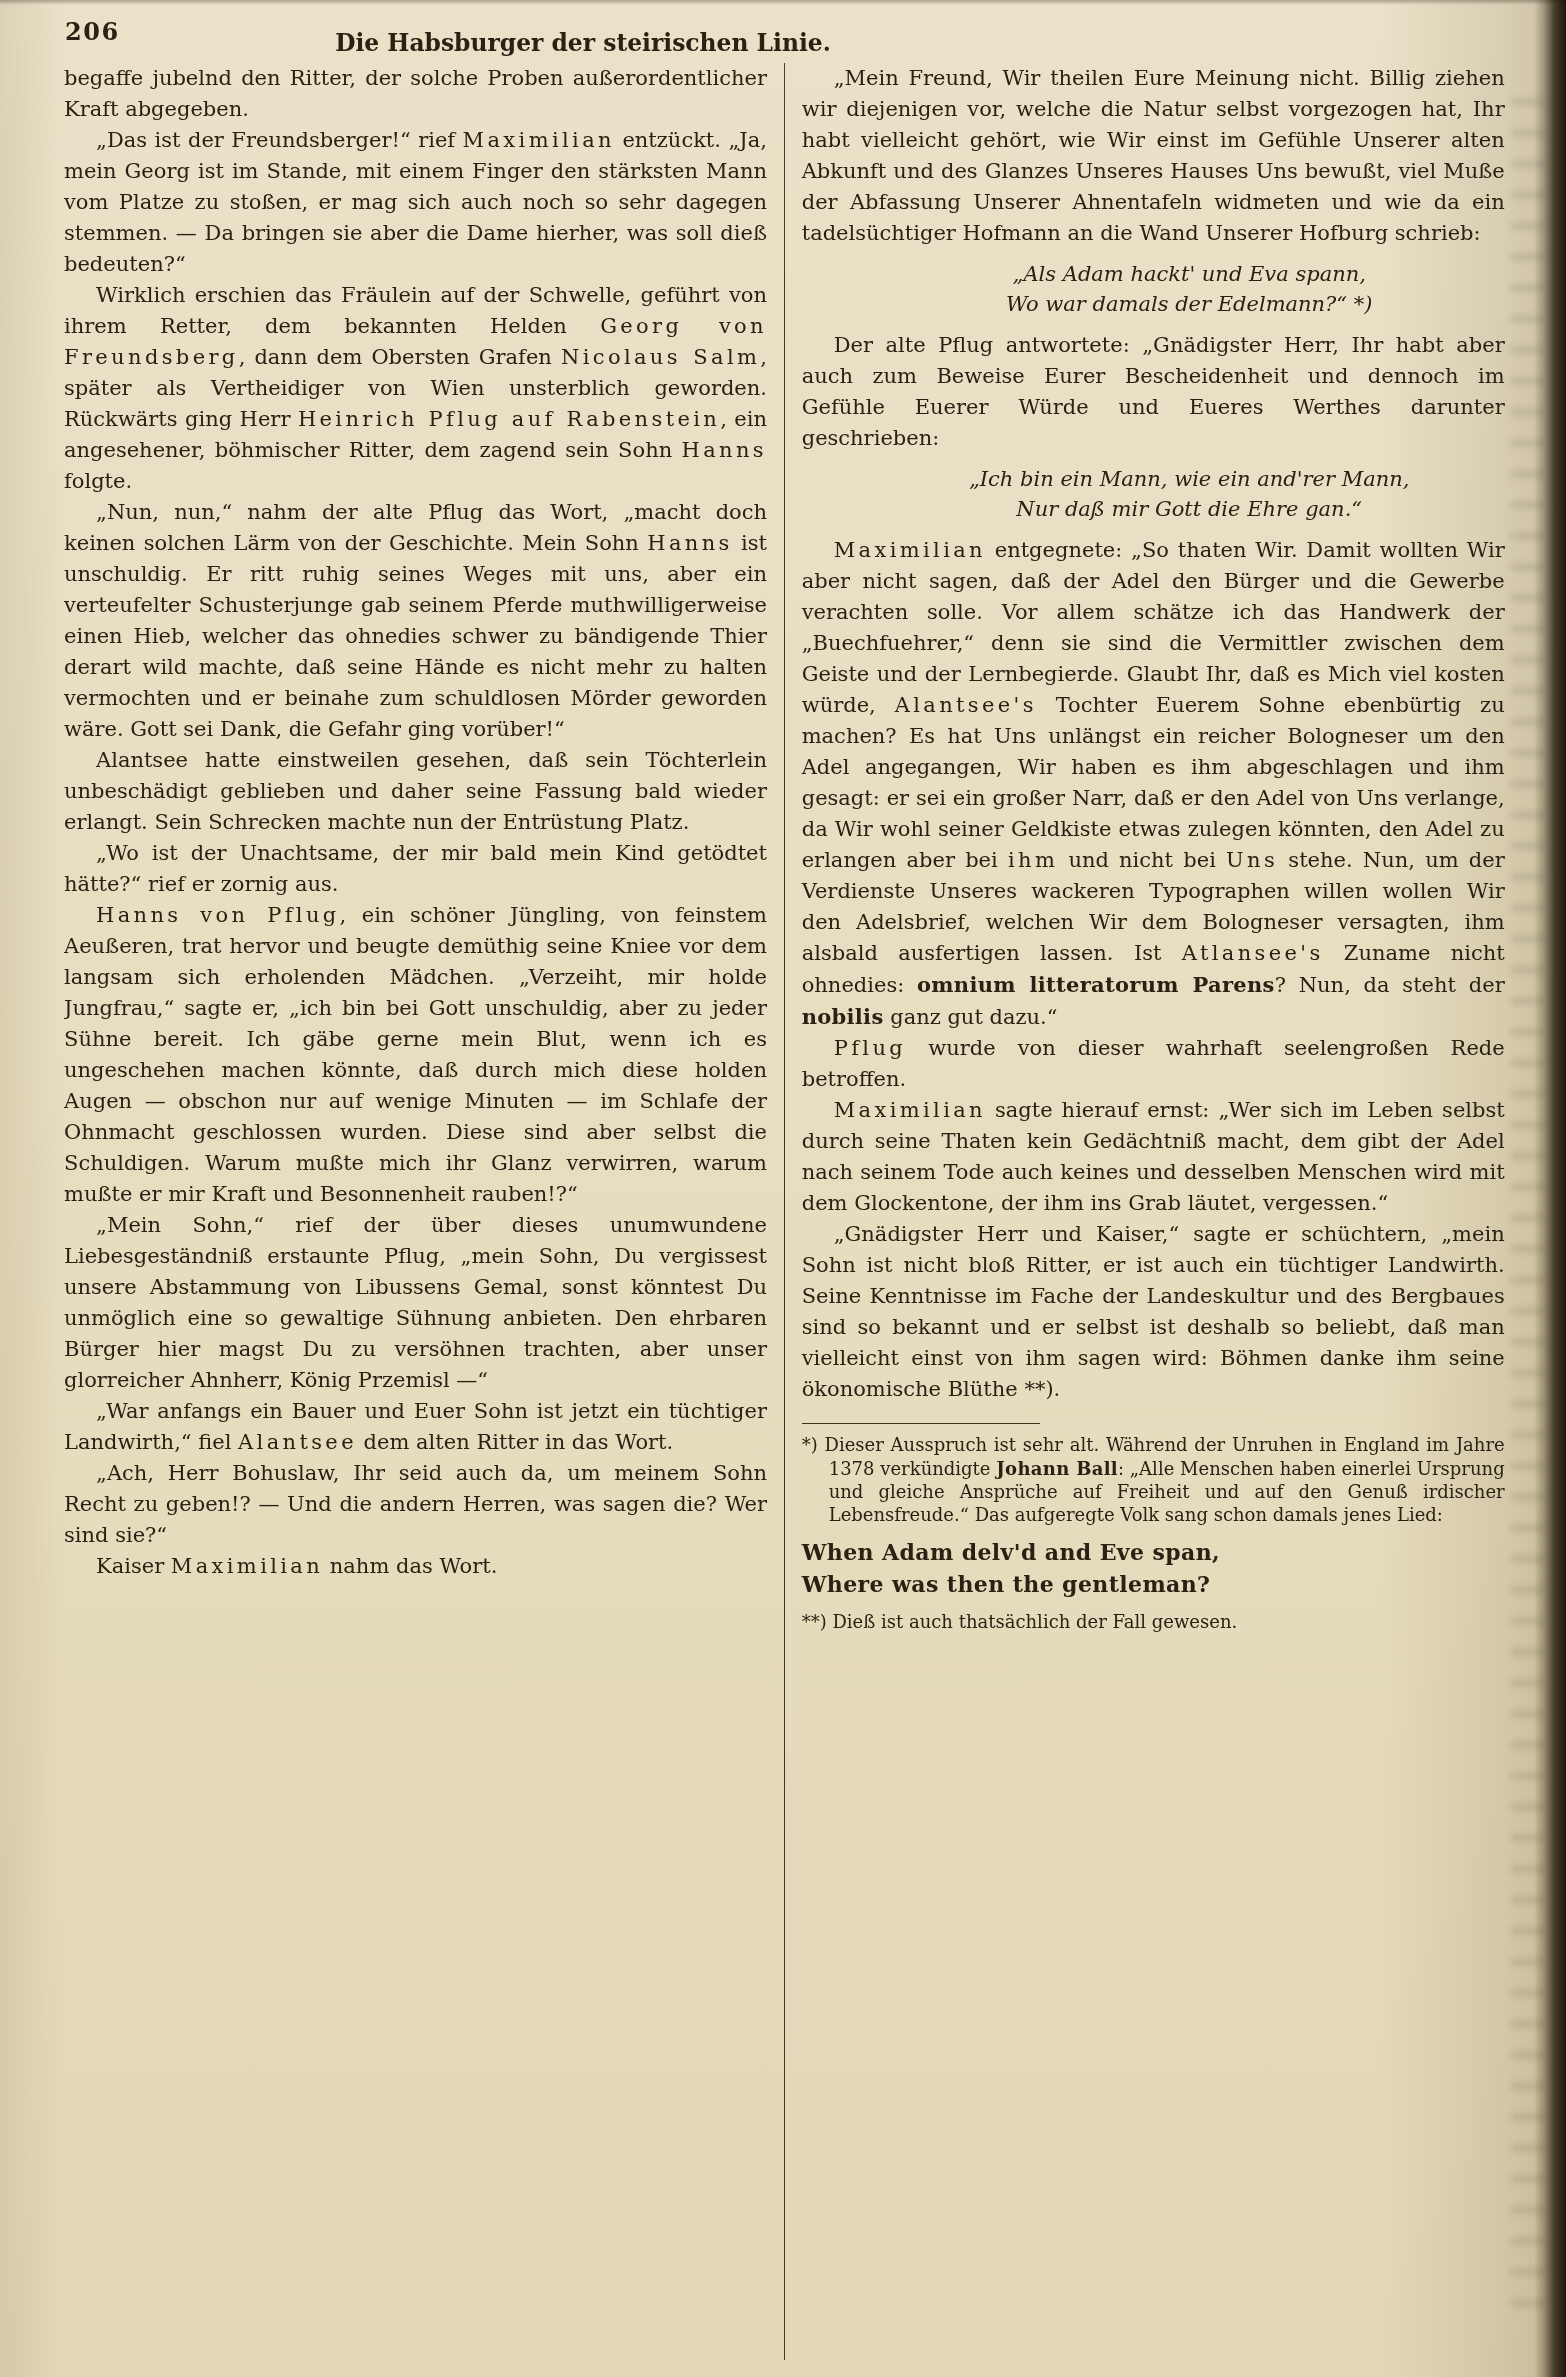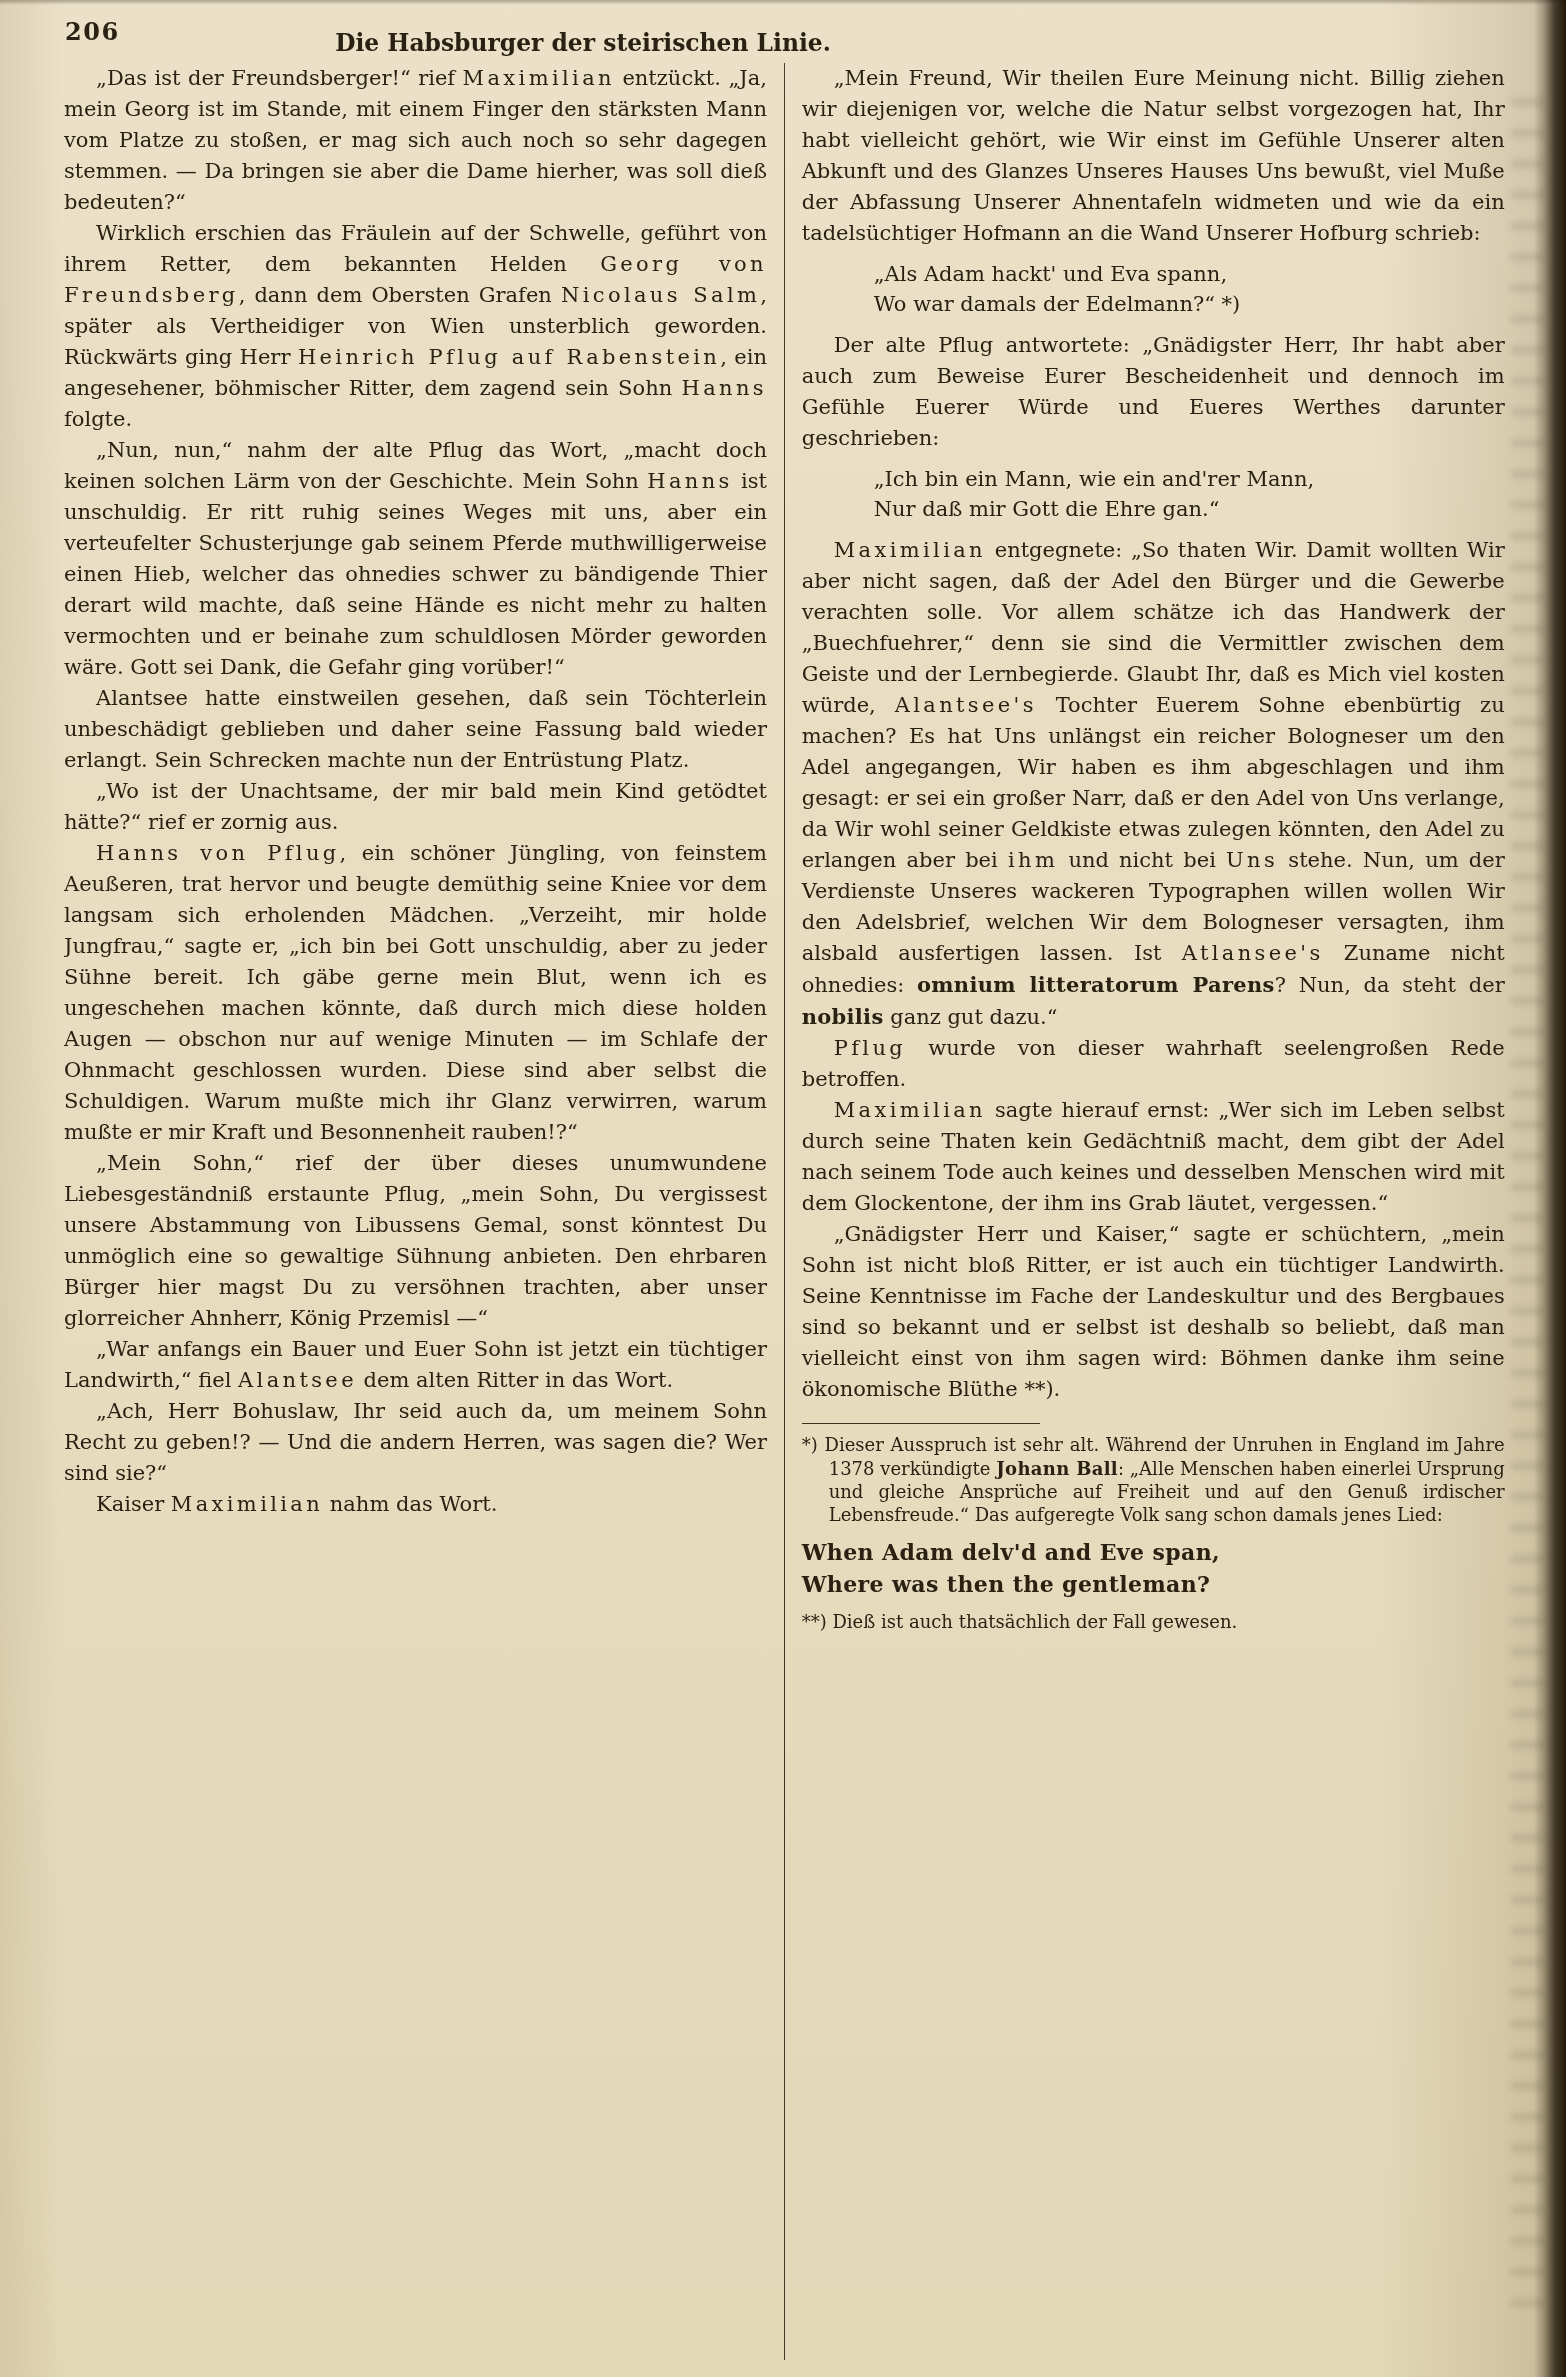--- a/index.html
+++ b/index.html
@@ -62,24 +62,25 @@
   }
   .col-divider {
     flex: none; width: 1.5px; margin: 0 16.6px;
     background: linear-gradient(180deg, #4a3e2a, #3a3020 40%, #453a26);
   }
 
   .col p { margin: 0; }
   p.para { text-indent: 32px; }
   p.cont { text-indent: 0; }
   p.verse {
-    text-align: left; text-indent: 0;
+    text-align: center; text-indent: 0;
     padding-left: 72px;
     margin: 9.8px 0 11.3px;
     line-height: 30px;
+    font-style: italic;
   }
   p.verse-en {
     text-align: left; text-indent: 0;
     font-weight: bold; font-size: 22px; letter-spacing: 0.4px;
     margin: 9px 0 10.6px;
     line-height: 32px;
   }
   div.rule {
     border-top: 1.5px solid #3b3220;
     width: 238px;
@@ -99,20 +100,21 @@
 <div class="page">
   <div class="edge-top"></div>
 
   <header class="header">
     <span class="page-number">206</span>
     <span class="running-title">Die Habsburger der steirischen Linie.</span>
   </header>
 
   <div class="columns">
     <div class="col col-left">
+        <p class="cont">begaffe jubelnd den Ritter, der solche Proben außerordentlicher Kraft abgegeben.</p>
         <p class="para">„Das ist der Freundsberger!“ rief <span class="sp">Maximilian</span> entzückt. „Ja, mein Georg ist im Stande, mit einem Finger den stärksten Mann vom Platze zu stoßen, er mag sich auch noch so sehr dagegen stemmen. — Da bringen sie aber die Dame hierher, was soll dieß bedeuten?“</p>
         <p class="para">Wirklich erschien das Fräulein auf der Schwelle, geführt von ihrem Retter, dem bekannten Helden <span class="sp">Georg von Freundsberg</span>, dann dem Obersten Grafen <span class="sp">Nicolaus Salm</span>, später als Vertheidiger von Wien unsterblich geworden. Rückwärts ging Herr <span class="sp">Heinrich Pflug auf Rabenstein</span>, ein angesehener, böhmischer Ritter, dem zagend sein Sohn <span class="sp">Hanns</span> folgte.</p>
         <p class="para">„Nun, nun,“ nahm der alte Pflug das Wort, „macht doch keinen solchen Lärm von der Geschichte. Mein Sohn <span class="sp">Hanns</span> ist unschuldig. Er ritt ruhig seines Weges mit uns, aber ein verteufelter Schusterjunge gab seinem Pferde muthwilligerweise einen Hieb, welcher das ohnedies schwer zu bändigende Thier derart wild machte, daß seine Hände es nicht mehr zu halten vermochten und er beinahe zum schuldlosen Mörder geworden wäre. Gott sei Dank, die Gefahr ging vorüber!“</p>
         <p class="para">Alantsee hatte einstweilen gesehen, daß sein Töchterlein unbeschädigt geblieben und daher seine Fassung bald wieder erlangt. Sein Schrecken machte nun der Entrüstung Platz.</p>
         <p class="para">„Wo ist der Unachtsame, der mir bald mein Kind getödtet hätte?“ rief er zornig aus.</p>
         <p class="para"><span class="sp">Hanns von Pflug</span>, ein schöner Jüngling, von feinstem Aeußeren, trat hervor und beugte demüthig seine Kniee vor dem langsam sich erholenden Mädchen. „Verzeiht, mir holde Jungfrau,“ sagte er, „ich bin bei Gott unschuldig, aber zu jeder Sühne bereit. Ich gäbe gerne mein Blut, wenn ich es ungeschehen machen könnte, daß durch mich diese holden Augen — obschon nur auf wenige Minuten — im Schlafe der Ohnmacht geschlossen wurden. Diese sind aber selbst die Schuldigen. Warum mußte mich ihr Glanz verwirren, warum mußte er mir Kraft und Besonnenheit rauben!?“</p>
         <p class="para">„Mein Sohn,“ rief der über dieses unumwundene Liebesgeständniß erstaunte Pflug, „mein Sohn, Du vergissest unsere Abstammung von Libussens Gemal, sonst könntest Du unmöglich eine so gewaltige Sühnung anbieten. Den ehrbaren Bürger hier magst Du zu versöhnen trachten, aber unser glorreicher Ahnherr, König Przemisl —“</p>
         <p class="para">„War anfangs ein Bauer und Euer Sohn ist jetzt ein tüchtiger Landwirth,“ fiel <span class="sp">Alantsee</span> dem alten Ritter in das Wort.</p>
         <p class="para">„Ach, Herr Bohuslaw, Ihr seid auch da, um meinem Sohn Recht zu geben!? — Und die andern Herren, was sagen die? Wer sind sie?“</p>
         <p class="para">Kaiser <span class="sp">Maximilian</span> nahm das Wort.</p>

